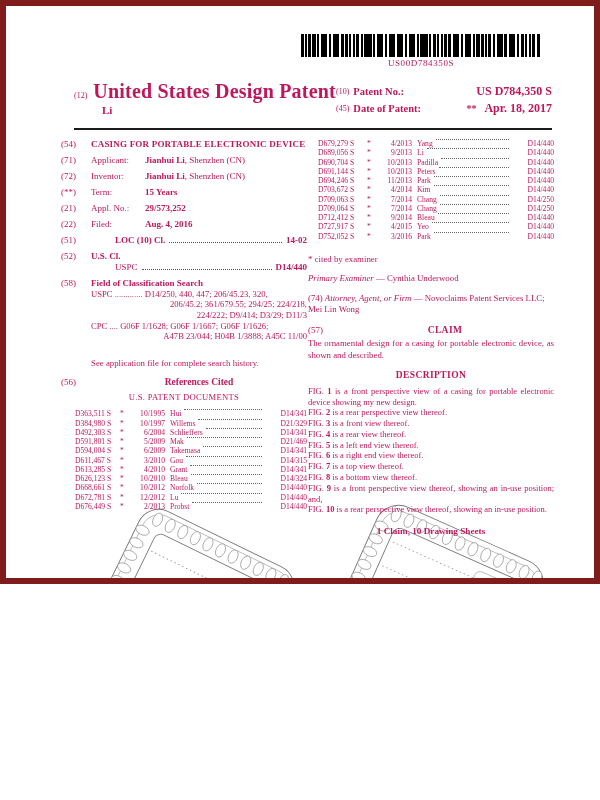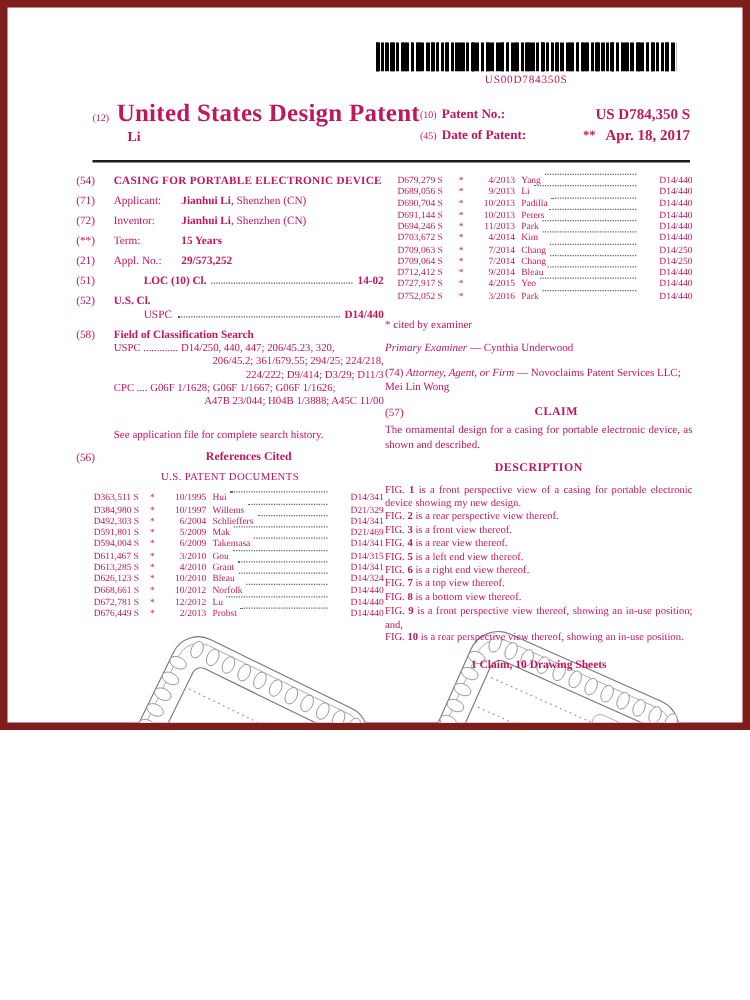--- a/index.html
+++ b/index.html
@@ -137,20 +137,24 @@
     <div class="field">
       <span class="fcode">(**)</span>
       <span class="fbody"><span class="flabel">Term:</span><span class="b">15 Years</span></span>
     </div>
 
     <div class="field">
       <span class="fcode">(21)</span>
       <span class="fbody"><span class="flabel">Appl. No.:</span><span class="b">29/573,252</span></span>
     </div>
 
+    <div class="field">
+      <span class="fcode">(22)</span>
+      <span class="fbody"><span class="flabel">Filed:</span><span class="b">Aug. 4, 2016</span></span>
+    </div>
 
     <div class="field">
       <span class="fcode">(51)</span>
       <span class="fbody leader-row">
           <span class="b">LOC (10) Cl.</span>
           <span class="lead"></span>
           <span class="b">14-02</span>
         </span>
     </div>
 

